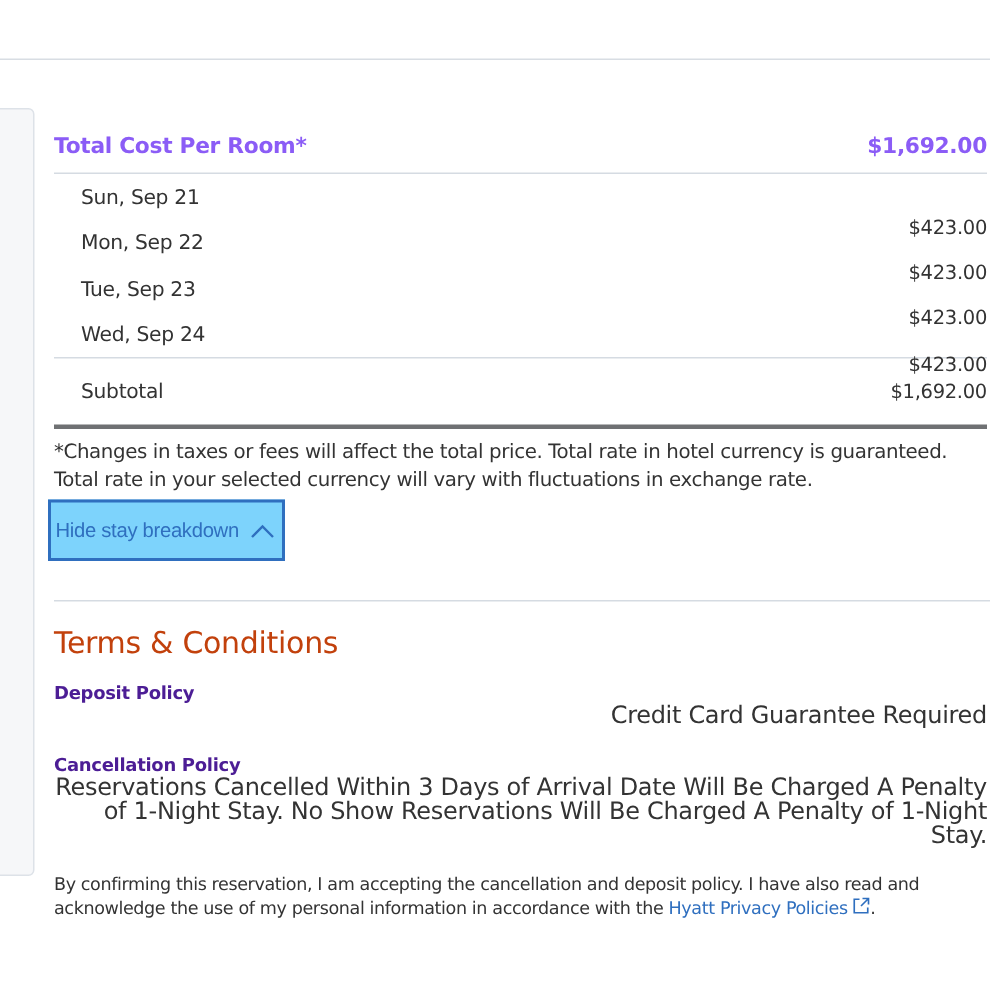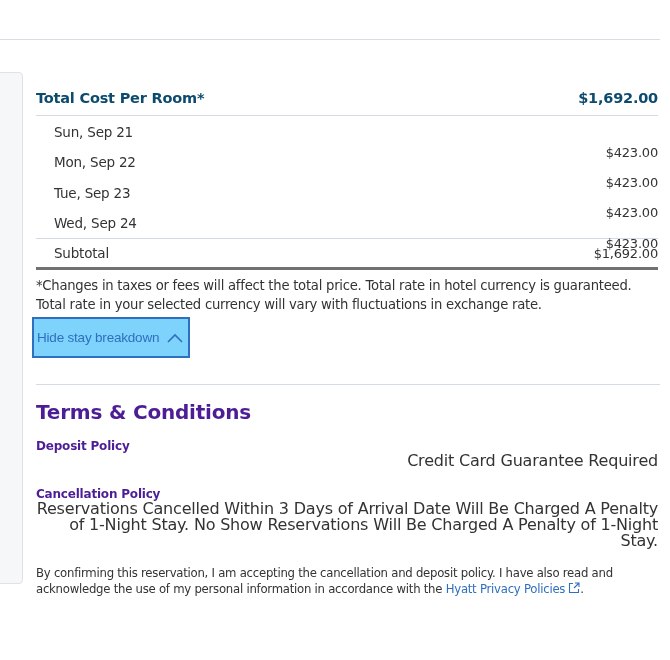--- a/index.html
+++ b/index.html
@@ -11,53 +11,53 @@
   .left-card {
     position: absolute; left: -10px; top: 72px; width: 33px; height: 512px;
     background: #f6f7f9; border: 1px solid #dde2e8; border-radius: 4px;
   }
 
   .main { position: absolute; left: 36px; top: 80px; width: 622px; }
 
   .total-row {
     display: flex; justify-content: space-between; align-items: center;
     height: 36px; border-bottom: 1px solid #d5dbe2;
-    font-weight: bold; font-size: 14.5px; color: #0c4a6e;
+    font-weight: bold; font-size: 14.5px; color: #8b5cf6;
     letter-spacing: -0.2px;
     gap: 12px;
   }
   .night-row {
     display: flex; justify-content: space-between; align-items: center;
     height: 30.3px; font-size: 13.5px; color: #333; padding-left: 18px;
     letter-spacing: -0.2px;
   }
   .night-row .amt { font-size: 13px; margin-top: 40px; }
   .subtotal-row {
     display: flex; justify-content: space-between; align-items: center;
-    height: 32px; border-top: 1px solid #d5dbe2; border-bottom: 3px solid #6f7173;
+    height: 48px; border-top: 1px solid #d5dbe2; border-bottom: 3px solid #6f7173;
     font-size: 13.5px; color: #333; padding-left: 18px; letter-spacing: -0.2px;
   }
   .subtotal-row .amt { font-size: 13px; }
 
   .disclaimer {
     margin-top: 6px; font-size: 13.2px; line-height: 19px; color: #333; letter-spacing: -0.25px;
     width: 626px;
   }
 
   .hide-btn {
     display: inline-flex; align-items: center; margin-top: 3px; margin-left: -4px;
     height: 41px; padding: 0 5px 0 3px; border: 2px solid #2f6fbf;
     color: #2f6fbf; font-size: 13.5px; background: #7dd3fc; cursor: pointer;
     letter-spacing: -0.2px;
   }
   .hide-btn .chev { margin-left: 8px; width: 16px; height: 10px; display: inline-block; }
 
   .section-divider { margin-top: 26px; height: 1px; background: #d5dbe2; width: 624px; }
 
-  .terms-title { margin-top: 15px; font-size: 20px; font-weight: bold; color: #4c1d95; letter-spacing: -0.2px; }
+  .terms-title { margin-top: 15px; font-size: 20px; font-weight: normal; color: #c2410c; letter-spacing: -0.2px; }
 
   .policy-title { font-size: 12px; font-weight: bold; color: #4c1d95; letter-spacing: -0.2px; }
   .policy-text { font-size: 16px; line-height: 16px; color: #333; letter-spacing: -0.2px; text-align: right; }
   .deposit { margin-top: 15px; }
   .cancel { margin-top: 18px; }
 
   .confirm { margin-top: 16px; font-size: 11.7px; line-height: 16px; color: #333; width: 630px; letter-spacing: -0.25px; }
   .privacy-link { color: #2f6fbf; font-weight: normal; text-decoration: none; cursor: pointer; }
   .ext-icon { display: inline-block; width: 12px; height: 12px; vertical-align: -1px; margin-left: 3px; }
 </style>

